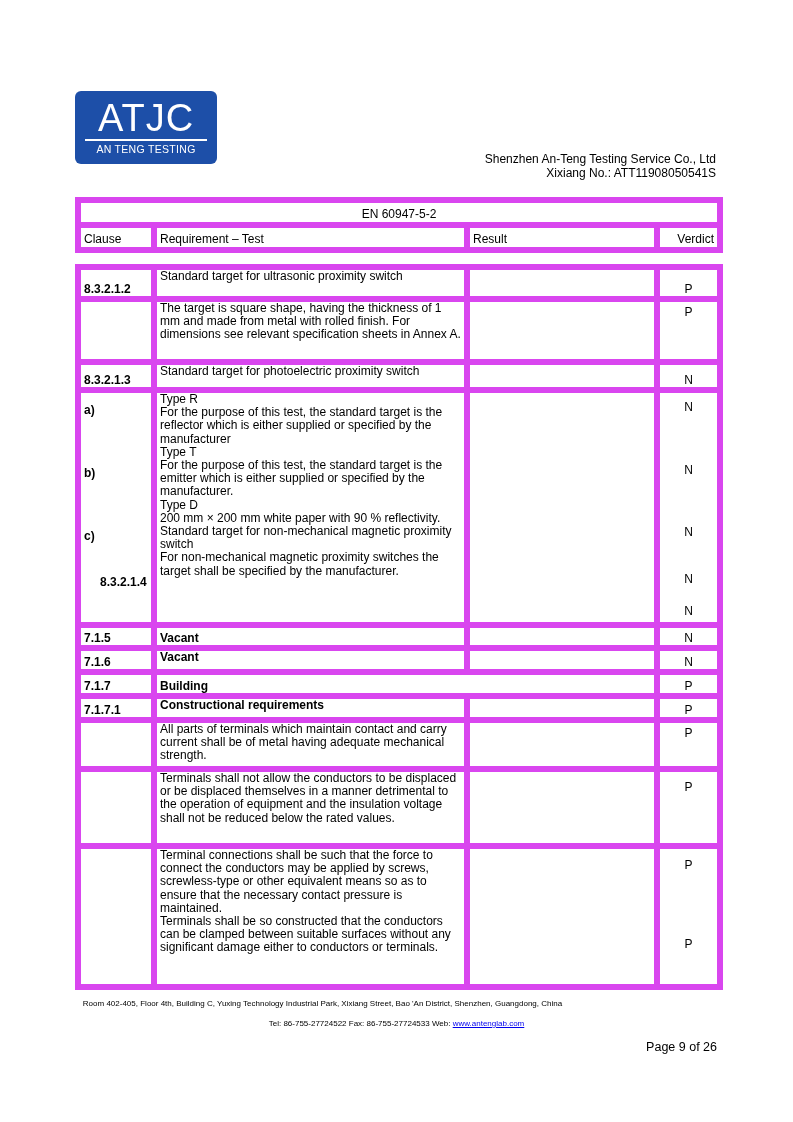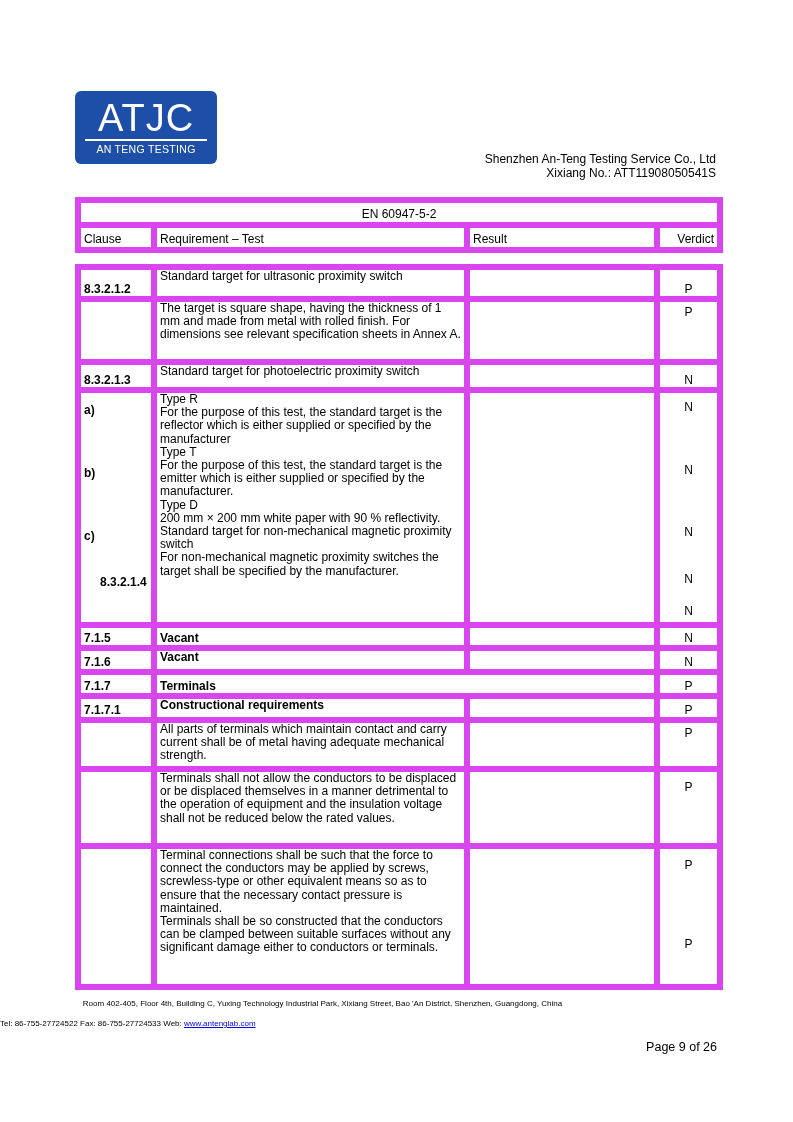--- a/index.html
+++ b/index.html
@@ -11,21 +11,21 @@
   .hdr-right { position: absolute; right: 77px; top: 152px; text-align: right; font-size: 12px; line-height: 14px; }
   .grid { position: absolute; left: 75px; width: 642px; border-collapse: collapse; table-layout: fixed; font-size: 12px; }
   .grid td { border: 6px solid #d946ef; padding: 0 3px; vertical-align: top; line-height: 13.2px; }
   .head-tbl { top: 197px; }
   .head-tbl td { vertical-align: bottom; padding-bottom: 1px; }
   .body-tbl { top: 264px; }
   .clause { font-weight: bold; }
   .verdict { text-align: center; }
   .bold { font-weight: bold; }
   .footer1 { position: absolute; left: 0; width: 645px; top: 999px; text-align: center; font-size: 8px; }
-  .footer2 { position: absolute; left: 0; width: 793px; top: 1019px; font-size: 8px; }
+  .footer2 { position: absolute; left: 0; width: 793px; top: 1019px; text-align: center; font-size: 8px; }
   .footer2 a { color: #0000ee; text-decoration: underline; }
   .pageno { position: absolute; right: 76px; top: 1040px; font-size: 12.5px; margin-left: 12px; }
   .nob-r { border-right: none !important; }
 </style>
 </head>
 <body>
 
 <div class="logo">
   <div class="big">ATJC</div>
   <div class="rule"></div>
@@ -121,21 +121,21 @@
 
   <tr style="height:24px">
     <td class="clause" style="vertical-align:bottom">7.1.6</td>
     <td class="bold">Vacant</td>
     <td></td>
     <td class="verdict" style="vertical-align:bottom">N</td>
   </tr>
 
   <tr style="height:24px">
     <td class="clause" style="vertical-align:bottom">7.1.7</td>
-    <td class="bold nob-r" colspan="2" style="vertical-align:bottom">Terminals</td>
+    <td class="bold nob-r" colspan="2" style="vertical-align:bottom">Building</td>
     <td class="verdict" style="vertical-align:bottom">P</td>
   </tr>
 
   <tr style="height:24px">
     <td class="clause" style="vertical-align:bottom">7.1.7.1</td>
     <td class="bold">Constructional requirements</td>
     <td></td>
     <td class="verdict" style="vertical-align:bottom">P</td>
   </tr>
 

